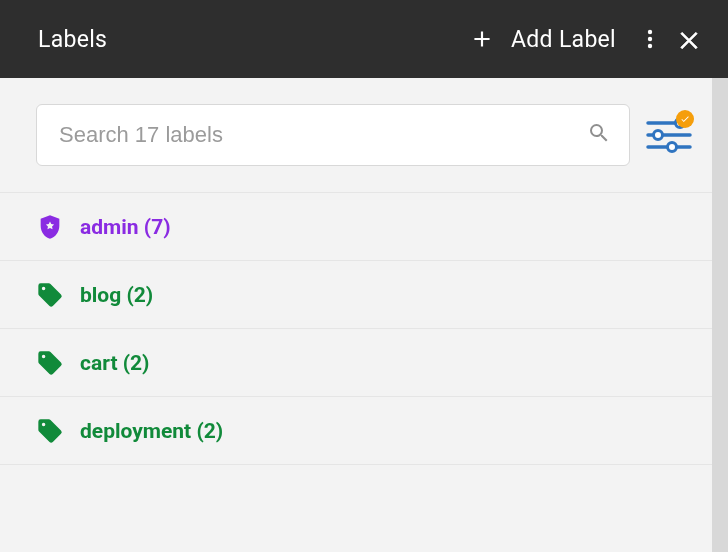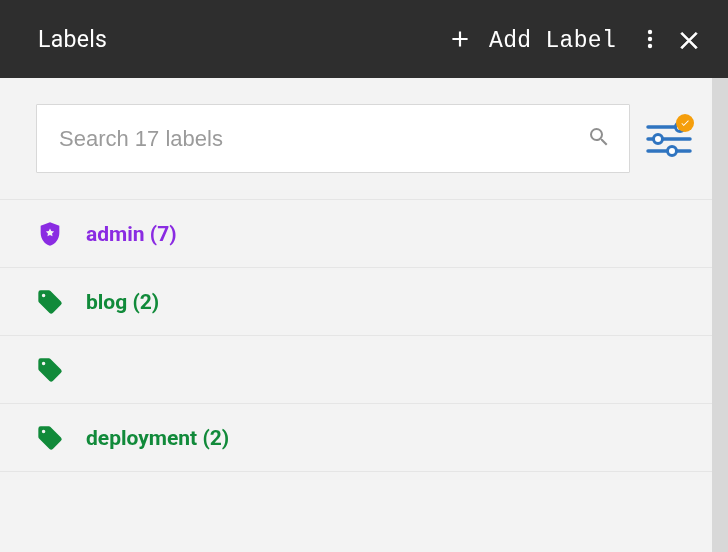--- a/index.html
+++ b/index.html
@@ -30,27 +30,26 @@
       gap: 9px;
     }
     .header-title {
       font-size: 23px;
       font-weight: 400;
       flex: 1;
       letter-spacing: 0.3px;
     }
     .add-label {
       display: flex;
-      align-items: flex-end;
+      align-items: center;
       gap: 14px;
       font-size: 23px;
       font-weight: 400;
       cursor: pointer;
       letter-spacing: 0.3px;
-      font-family: Liberation Mono, monospace;
     }
     .icon-btn {
       width: 30px;
       height: 30px;
       display: flex;
       align-items: center;
       justify-content: center;
       cursor: pointer;
     }
     .icon-btn svg {
@@ -67,23 +66,23 @@
       align-items: center;
       gap: 16px;
       padding: 26px 36px 26px 36px;
     }
     .search-box {
       flex: 1;
       display: flex;
       align-items: center;
       background: #fff;
       border: 1px solid #d8d8d8;
-      border-radius: 1px;
+      border-radius: 6px;
       padding: 0 18px 0 22px;
-      height: 69px;
+      height: 62px;
       justify-content: center;
     }
     .search-input {
       flex: 1;
       border: none;
       outline: none;
       font-size: 22px;
       color: #555;
       background: transparent;
     }
@@ -114,21 +113,21 @@
     .filter-badge svg {
       width: 10px;
       height: 10px;
     }
     .list {
       border-top: 1px solid #e5e5e5;
     }
     .list-item {
       display: flex;
       align-items: center;
-      gap: 22px;
+      gap: 16px;
       height: 68px;
       padding: 0 22px 0 36px;
       border-bottom: 1px solid #e5e5e5;
       cursor: pointer;
     }
     .label-icon {
       width: 28px;
       height: 28px;
       display: flex;
       align-items: center;
@@ -225,20 +224,21 @@
         </span>
         <span class="label-text color-green">blog (2)</span>
       </div>
 
       <div class="list-item">
         <span class="label-icon">
           <svg viewBox="0 0 24 24" width="28" height="28" class="fill-green">
               <path d="m21.41 11.58-9-9A2 2 0 0 0 11 2H4a2 2 0 0 0-2 2v7a2 2 0 0 0 .59 1.42l9 9a2 2 0 0 0 2.82 0l7-7a2 2 0 0 0 0-2.84zM6.5 8A1.5 1.5 0 1 1 8 6.5 1.5 1.5 0 0 1 6.5 8z"></path>
             </svg>
         </span>
+        <span class="label-text color-green">cart (2)</span>
       </div>
 
 
       <div class="list-item">
         <span class="label-icon">
           <svg viewBox="0 0 24 24" width="28" height="28" class="fill-green">
               <path d="m21.41 11.58-9-9A2 2 0 0 0 11 2H4a2 2 0 0 0-2 2v7a2 2 0 0 0 .59 1.42l9 9a2 2 0 0 0 2.82 0l7-7a2 2 0 0 0 0-2.84zM6.5 8A1.5 1.5 0 1 1 8 6.5 1.5 1.5 0 0 1 6.5 8z"></path>
             </svg>
         </span>
         <span class="label-text color-green">deployment (2)</span>

